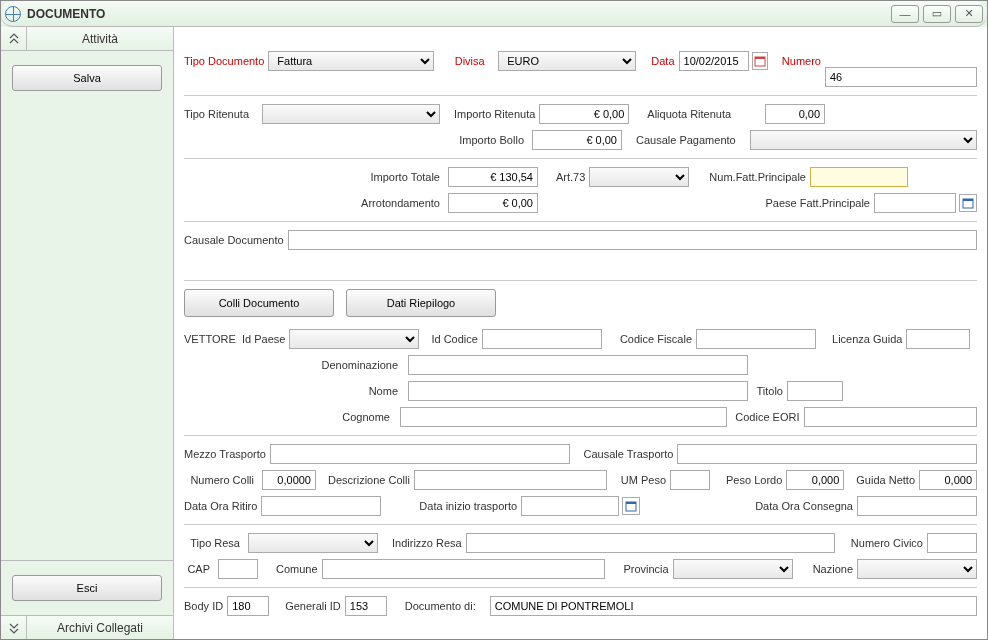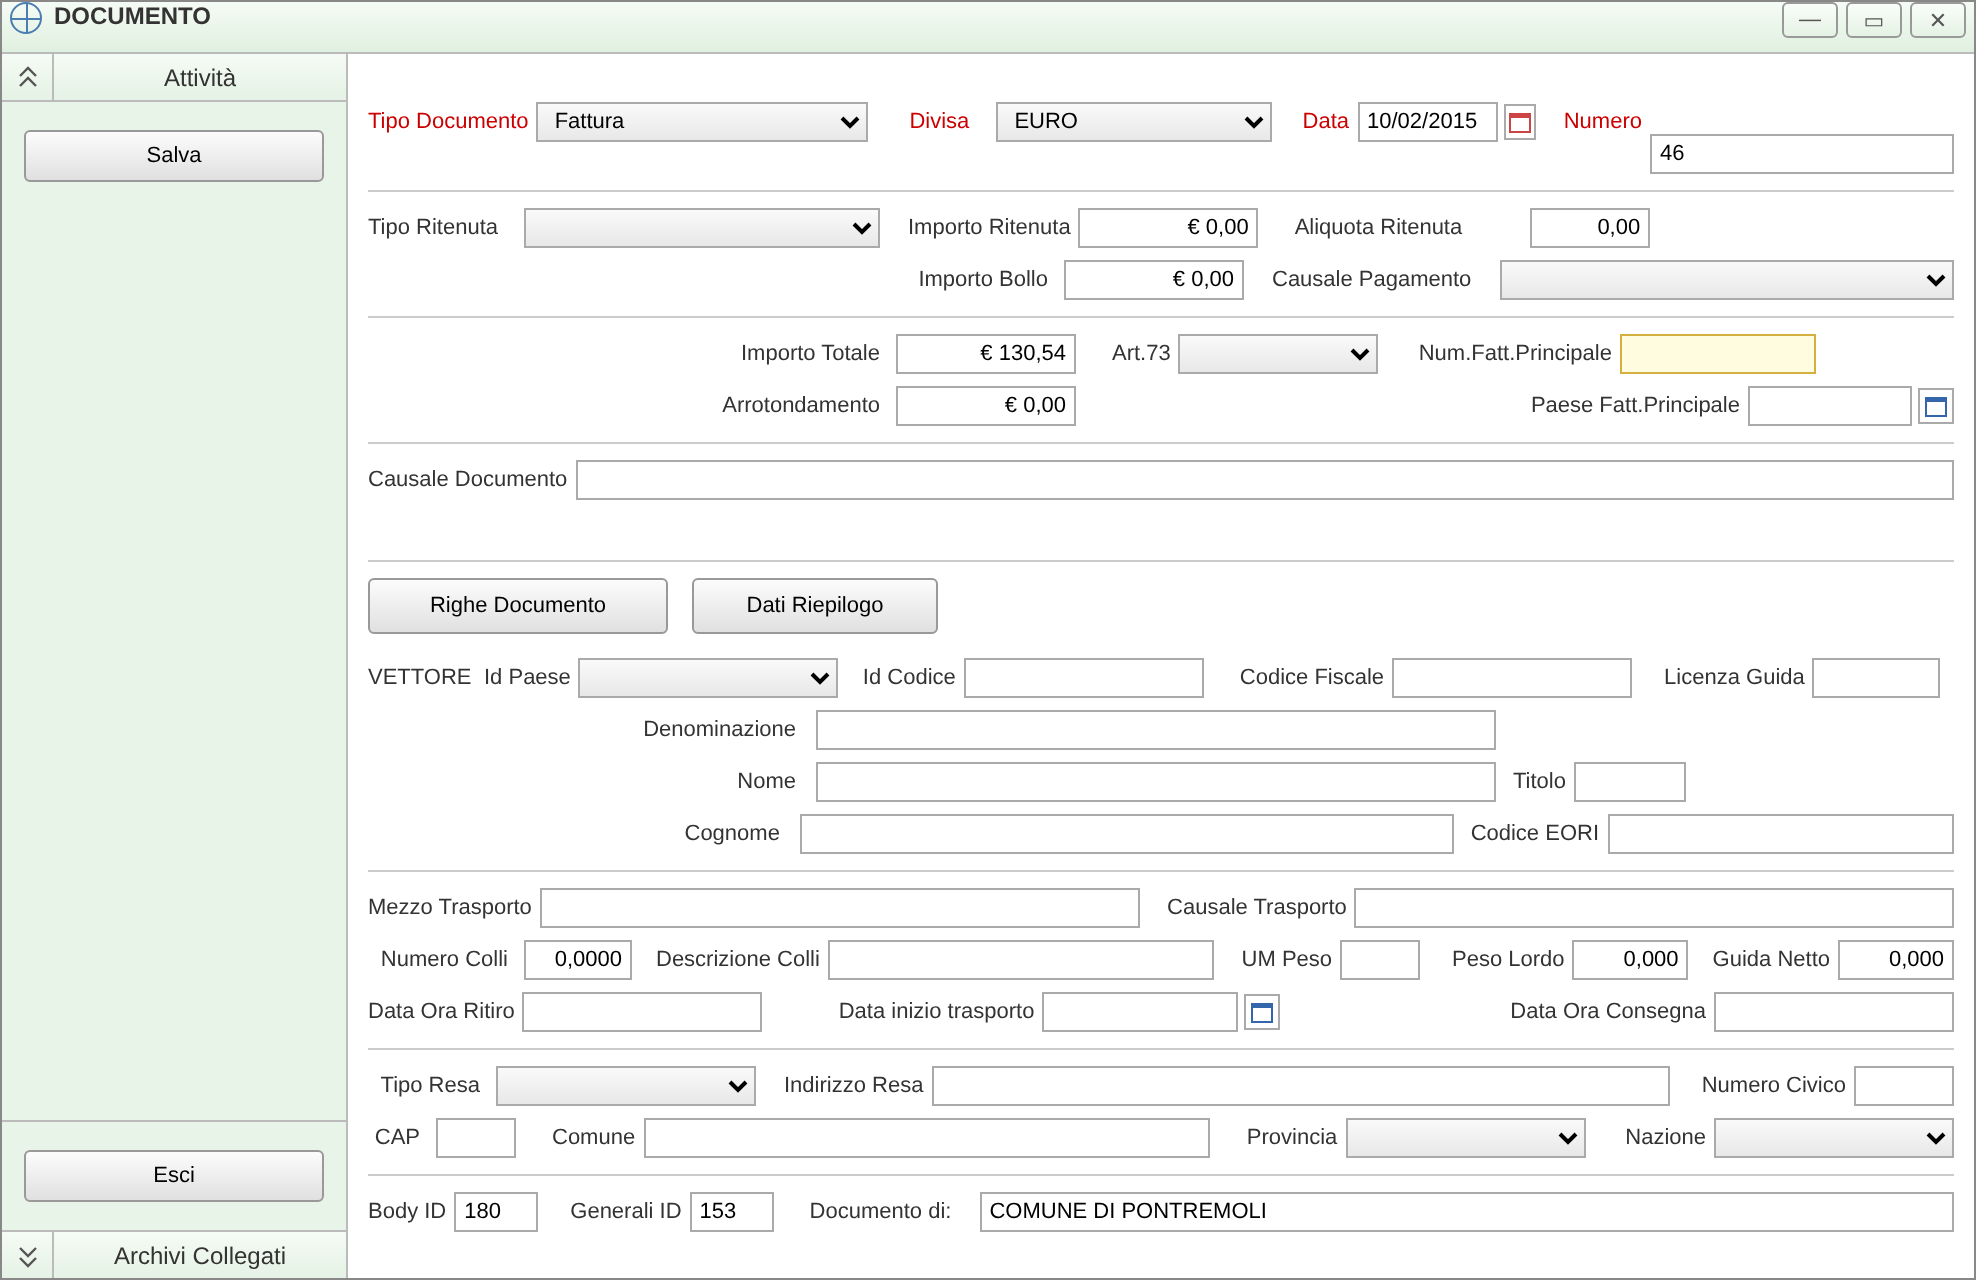--- a/index.html
+++ b/index.html
@@ -1,18 +1,18 @@
 <!DOCTYPE html>
 <html><head>
 <meta charset="utf-8">
 <style>
 * { box-sizing: border-box; margin: 0; padding: 0; }
 body { font-family: Tahoma, Arial, sans-serif; font-size: 11px; background: #d3e9d3; width: 988px; height: 640px; overflow: hidden; }
 .window { width: 988px; height: 640px; border: 1px solid #888; background: #e8f4e8; display: flex; flex-direction: column; }
-.titlebar { height: 26px; background: linear-gradient(to bottom, #f5fbf5, #e0f0e0); border-bottom: 1px solid #bbb; display: flex; align-items: flex-start; padding: 0 4px; }
+.titlebar { height: 26px; background: linear-gradient(to bottom, #f5fbf5, #e0f0e0); border-bottom: 1px solid #bbb; display: flex; align-items: center; padding: 0 4px; border-radius: 12px; }
 .titlebar .icon { width: 16px; height: 16px; margin-right: 6px; border-radius: 50%; border: 1.5px solid #4a7db0; position: relative; }
 .titlebar .icon::before, .titlebar .icon::after { content: ''; position: absolute; background: #4a7db0; }
 .titlebar .icon::before { width: 100%; height: 1px; top: 50%; left: 0; }
 .titlebar .icon::after { width: 1px; height: 100%; left: 50%; top: 0; }
 .titlebar .title { font-weight: bold; font-size: 12px; color: #333; flex: 1; }
 .winbtns { display: flex; gap: 4px; }
 .winbtn { width: 28px; height: 18px; border: 1px solid #999; background: linear-gradient(to bottom, #fafdfa, #e5f2e5); border-radius: 3px; display: flex; align-items: center; justify-content: center; font-size: 11px; color: #555; cursor: pointer; }
 .body { flex: 1; display: flex; overflow: hidden; }
 .sidebar { width: 173px; background: #e8f4e8; border-right: 1px solid #bbb; display: flex; flex-direction: column; }
 .side-head { height: 24px; border-bottom: 1px solid #bbb; display: flex; align-items: center; background: linear-gradient(to bottom, #f5fbf5, #e5f2e5); }
@@ -150,22 +150,22 @@
       </div>
       <div class="sep"></div>
 
       <div class="row">
         <span class="lbl">Causale Documento</span>
         <input style="flex: 1 1 0%;">
       </div>
       <div class="sep" style="margin-top:30px"></div>
 
       <div class="row" style="gap:12px;margin-bottom:12px">
-        <div class="btn" style="width:150px">Righe Documento</div>
-        <div class="btn" style="width:123px">Dati Riepilogo</div>
+        <div class="btn" style="width:150px">Colli Documento</div>
+        <div class="btn" style="width:150px">Dati Riepilogo</div>
       </div>
 
       <div class="row">
         <span class="lbl" style="width:54px">VETTORE</span>
         <span class="lbl">Id Paese</span>
         <select style="width:130px"><option></option></select>
         <span style="width:4px"></span>
         <span class="lbl">Id Codice</span>
         <input style="width: 120px;">
         <span style="width:10px"></span>

